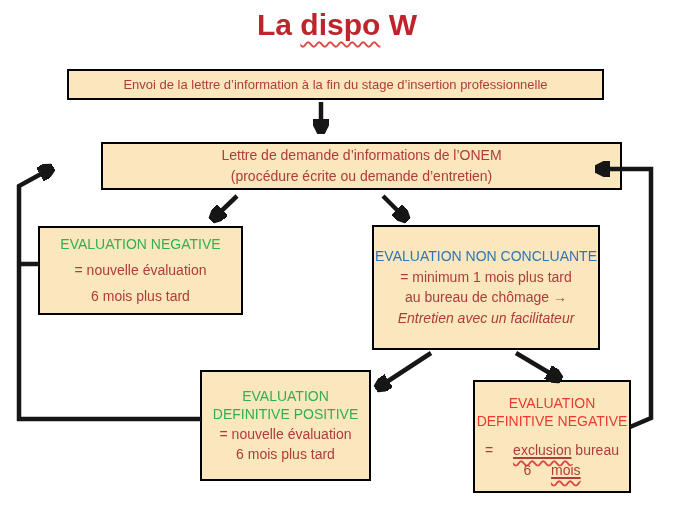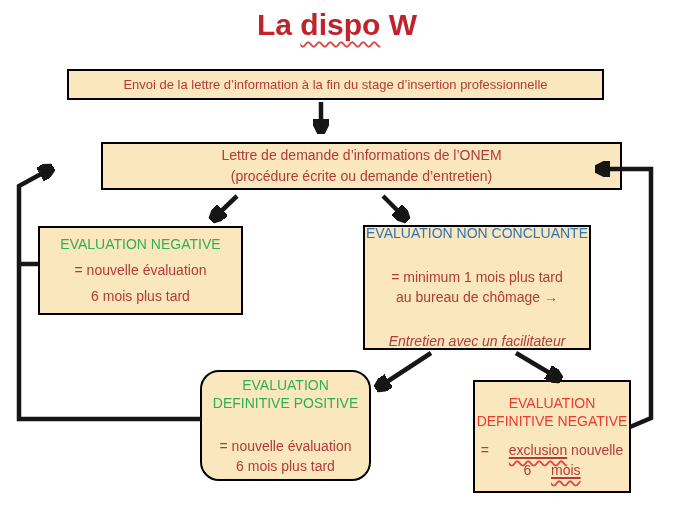--- a/index.html
+++ b/index.html
@@ -43,28 +43,28 @@
     display:flex;flex-direction:column;
     justify-content:center;
     text-align:center;
     color:var(--dark-red);
     font-size:14px;
     z-index:1;
   }
   .box-envoi{left:67px;top:69px;width:537px;height:31px;font-size:13px;white-space:nowrap;}
   .box-lettre{left:65px;top:142px;width:521px;height:48px;line-height:21px;margin-left:36px;}
   .box-eval-pos{left:38px;top:226px;width:205px;height:89px;justify-content:space-evenly;}
-  .box-eval-nc{left:363px;top:225px;width:228px;height:125px;}
-  .box-def-pos{left:200px;top:370px;width:171px;height:111px;border-radius:19px;}
+  .box-eval-nc{left:372px;top:225px;width:228px;height:125px;}
+  .box-def-pos{left:200px;top:370px;width:171px;height:111px;}
   .box-def-neg{left:473px;top:380px;width:158px;height:113px;}
   .h-green{color:var(--green);line-height:18px;}
   .h-blue{color:var(--blue);line-height:19px;}
   .h-red{color:var(--bright-red);line-height:18px;}
   .body-line{line-height:20px;}
-  .gap8{margin-top:24px;}
+  .gap8{margin-top:1px;}
   .gap10{margin-top:10px;}
   .italic{font-style:italic;}
   .u-solid{
     text-decoration-line:underline;
     text-decoration-thickness:1.5px;
     text-underline-offset:2px;
     margin-left:16px;
   }
   .u-wavy{
     text-decoration-line:underline;
@@ -133,20 +133,20 @@
 
   <div class="box box-def-pos">
     <div class="h-green">EVALUATION DEFINITIVE POSITIVE</div>
     <div class="body-line gap8">= nouvelle évaluation</div>
     <div class="body-line">6 mois plus tard</div>
   </div>
 
   <div class="box box-def-neg">
     <div class="h-red">EVALUATION DEFINITIVE NEGATIVE</div>
     <div class="body-line gap10">
-      <span>= </span><span class="u-solid"><span class="u-wavy">exclusion</span></span><span> nouvelle</span>
+      <span>= </span><span class="u-solid"><span class="u-wavy">exclusion</span></span><span> bureau</span>
     </div>
     <div class="body-line">
       <span>6 </span><span class="u-solid"><span class="u-wavy">mois</span></span>
     </div>
   </div>
 
 </div>
 
 </body></html>

